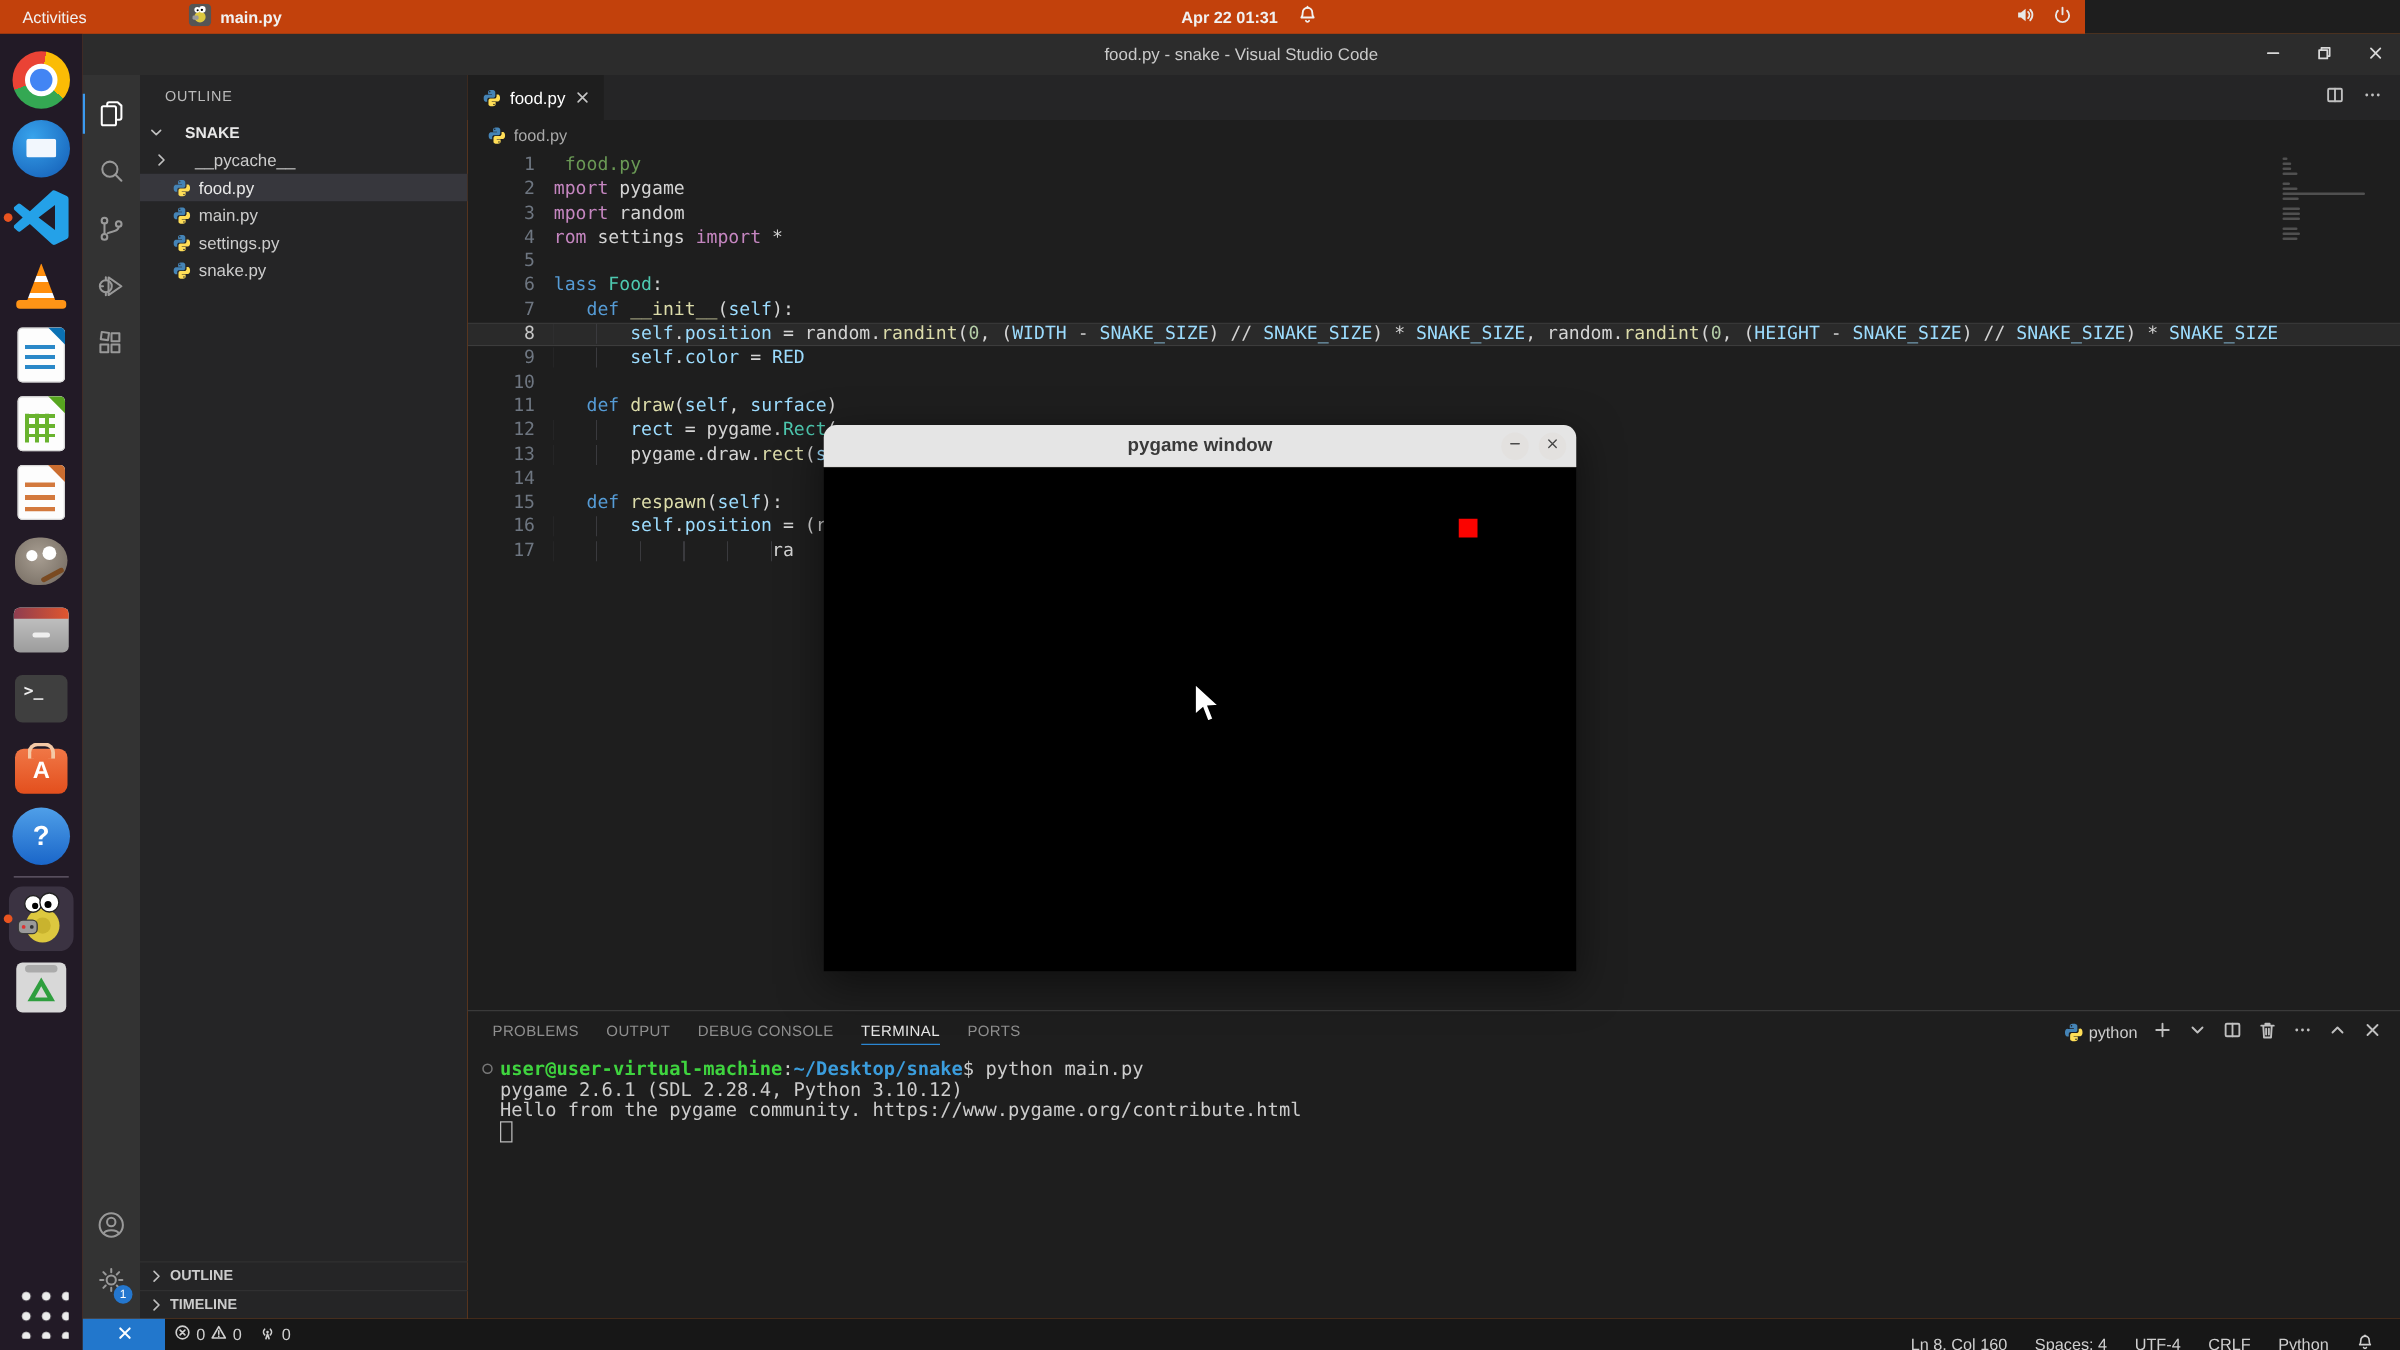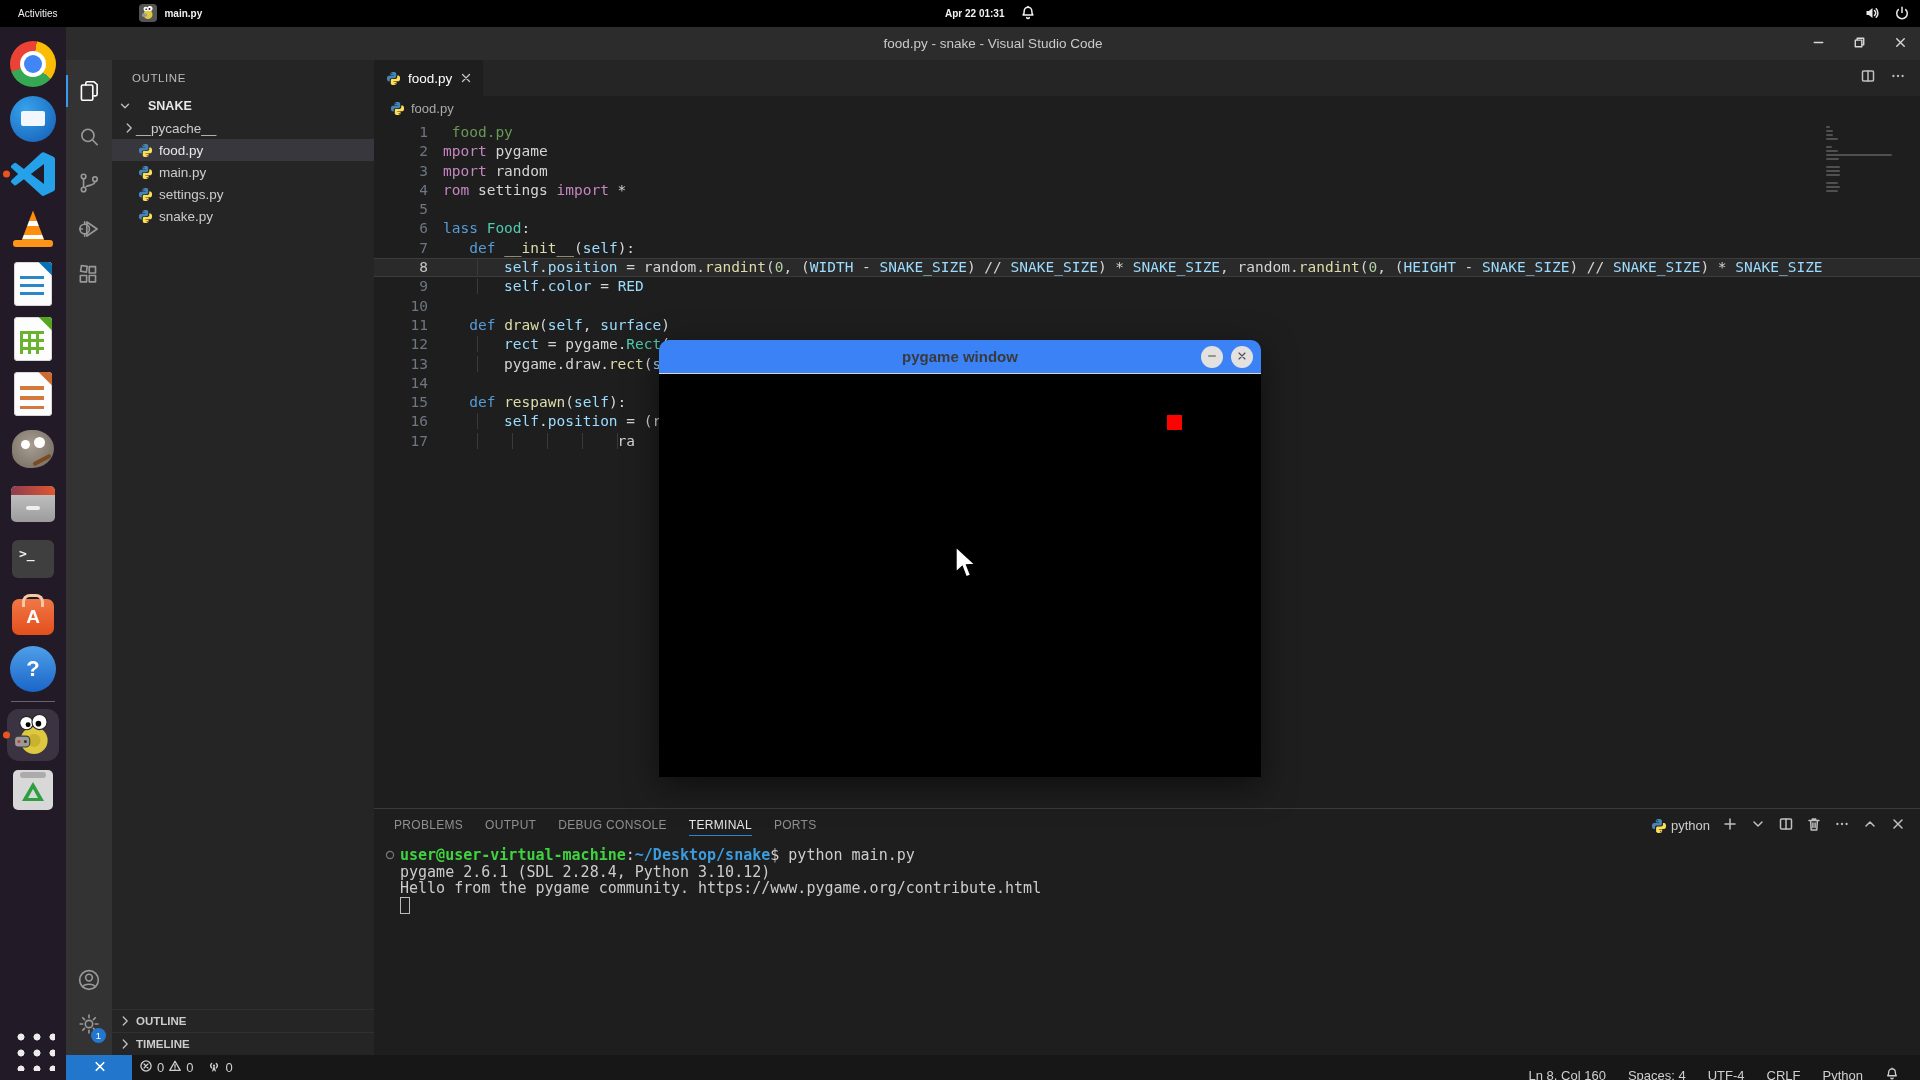--- a/index.html
+++ b/index.html
@@ -1,22 +1,22 @@
 <!DOCTYPE html>
 <html><head>
 <meta charset="utf-8">
 <style>
   html,body{margin:0;padding:0;background:#000;}
   #screen{position:relative;width:1920px;height:1080px;overflow:hidden;background:#1e1e1e;
     font-family:"Liberation Sans",sans-serif;-webkit-font-smoothing:antialiased;}
   .mono{font-family:"DejaVu Sans Mono",monospace;}
 
   
-  .topbar{position:absolute;left:0;top:0;width:1920px;height:27px;background:#000000;color:#f1f1f1;
-    display:flex;align-items:center;font-size:10px;z-index:50;}
+  .topbar{position:absolute;left:0;top:0;width:1668px;height:27px;background:#c2410c;color:#f1f1f1;
+    display:flex;align-items:center;font-size:13px;z-index:50;}
   .tb-activities{padding:0 18px;height:100%;display:flex;align-items:center;}
   .tb-app{display:flex;align-items:center;gap:7px;margin-left:64px;font-weight:700;}
   .tb-clock{position:absolute;left:945px;display:flex;align-items:center;gap:16px;font-weight:700;}
   .tb-right{position:absolute;right:10px;display:flex;align-items:center;gap:14px;color:#e8e8e8;}
   .tb-right svg,.tb-clock svg{width:16px;height:16px;}
 
   
   .dock{position:absolute;left:0;top:27px;width:66px;height:1053px;background:#221a26;
     display:flex;flex-direction:column;align-items:center;padding-top:9px;box-sizing:border-box;z-index:40;}
   .dock-item{position:relative;width:66px;height:55px;display:flex;align-items:center;justify-content:center;flex:0 0 auto;}
@@ -90,21 +90,21 @@
   .ab-icon.active{color:#ffffff;}
   .ab-icon.active::before{content:"";position:absolute;left:0;top:7px;bottom:7px;width:2px;background:#3b9af0;}
   .ab-bottom{margin-top:auto;margin-bottom:6px;display:flex;flex-direction:column;align-items:center;}
   .badge{position:absolute;right:6px;bottom:6px;background:#2477cf;color:#fff;border-radius:50%;width:15px;height:15px;
     font-size:9.5px;display:flex;align-items:center;justify-content:center;}
   .sidebar{width:262px;background:#252526;color:#cccccc;display:flex;flex-direction:column;flex:0 0 auto;font-size:13.5px;}
   .sb-header{height:35px;display:flex;align-items:center;padding:0 12px 0 20px;font-size:11.5px;letter-spacing:.6px;color:#bbbbbb;}
   .sb-header .more{margin-left:auto;color:#c6c6c6;}
   .sb-root{display:flex;align-items:center;gap:16px;height:22px;font-weight:700;font-size:12.5px;color:#e8e8e8;padding-left:6px;}
   .sb-row{display:flex;align-items:center;gap:6px;height:22px;padding-left:26px;}
-  .sb-row.folder{padding-left:10px;gap:0;}
+  .sb-row.folder{padding-left:10px;gap:20px;}
   .sb-row.selected{background:#37373d;color:#e9e9e9;}
   .chev{color:#c0c0c0;display:inline-flex;}
   .chev svg{width:14px;height:14px;}
   .pyicon{width:15px;height:15px;flex:0 0 auto;}
   .sb-fill{flex:1;}
   .sb-section{height:22px;display:flex;align-items:center;gap:4px;padding-left:6px;font-weight:700;font-size:11.5px;
     color:#cccccc;border-top:1px solid #303031;}
 
   .editor-col{flex:1;display:flex;flex-direction:column;min-width:0;}
   .tabbar{height:36px;background:#252526;display:flex;align-items:stretch;flex:0 0 auto;position:relative;}
@@ -150,21 +150,21 @@
   .sb-remote{width:66px;height:100%;background:#2277cc;color:#fff;display:flex;align-items:center;justify-content:center;}
   .sb-remote svg{width:15px;height:15px;}
   .status-item{display:flex;align-items:center;gap:4px;padding:0 7px;}
   .status-item svg{width:14px;height:14px;}
   .status-right{margin-left:auto;display:flex;align-items:center;padding-right:10px;}
   .status-right .status-item{padding:0 11px;margin-top:15px;}
 
   
   .pygame{position:absolute;left:659px;top:340px;width:602px;height:437px;z-index:60;border-radius:10px 10px 0 0;
     box-shadow:0 10px 34px rgba(0,0,0,.5);}
-  .pg-title{height:33px;background:#3b82f6;border-radius:10px 10px 0 0;display:flex;align-items:center;justify-content:center;
+  .pg-title{height:33px;background:#e5e5e5;border-radius:10px 10px 0 0;display:flex;align-items:center;justify-content:center;
     position:relative;color:#3a3a3a;font-weight:700;font-size:15px;border-bottom:1px solid #d8d5d2;}
   .pg-btns{position:absolute;right:8px;top:0;height:100%;display:flex;align-items:center;gap:8px;}
   .pg-btn{width:22px;height:22px;border-radius:50%;background:#e3e1df;color:#4a4a4a;display:flex;align-items:center;justify-content:center;}
   .pg-btn svg{width:12px;height:12px;}
   .pg-body{height:403px;background:#000;position:relative;}
   .pg-food{position:absolute;left:508px;top:41px;width:15px;height:15px;background:#fb0300;}
   .pg-cursor{position:absolute;left:295px;top:172px;width:24px;height:34px;}
 </style>
 </head>
 <body>

